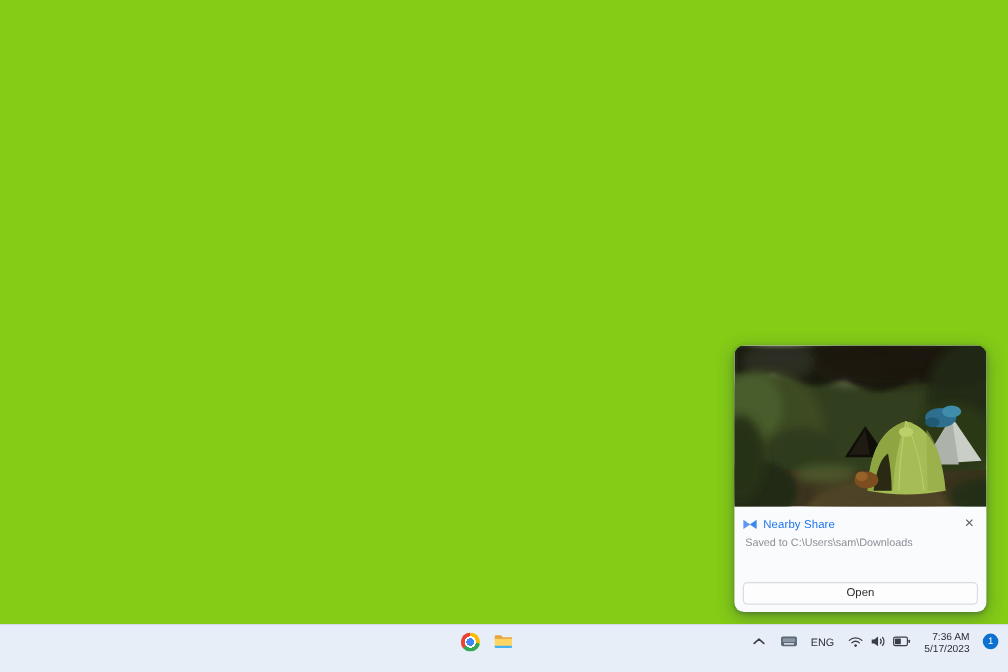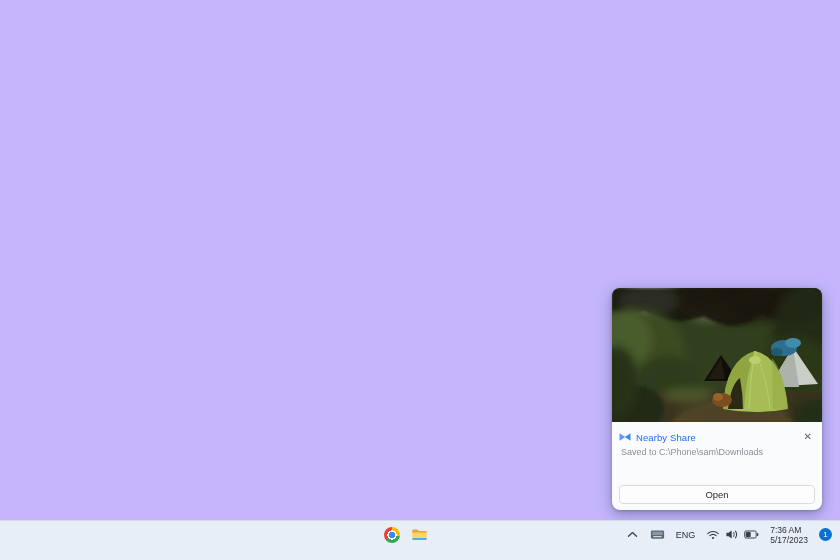--- a/index.html
+++ b/index.html
@@ -1,21 +1,21 @@
 <!DOCTYPE html>
 <html><head>
 <meta charset="utf-8">
 <style>
   * { margin:0; padding:0; box-sizing:border-box; }
   html,body { width:840px; height:560px; overflow:hidden; }
   body { font-family:"Liberation Sans", sans-serif; }
 
   .desktop {
     position:relative; width:840px; height:560px;
-    background:#c4b5fd;
+    background:#84cc16;
   }
 
   
   .notification {
     position:absolute; left:612px; top:288px; width:210px; height:222px;
     background:#fafbfd; border-radius:8px;
     box-shadow:0 4px 14px rgba(30,50,70,.38), 0 1px 3px rgba(30,50,70,.25);
     overflow:hidden;
     display:flex; flex-direction:column;
   }
@@ -67,21 +67,21 @@
       conic-gradient(from -130deg, #ea4335 0deg 130deg, #fbbc05 130deg 230deg, #34a853 230deg 360deg);
   }
   .tray {
     position:absolute; right:8px; top:0; height:27px;
     display:flex; align-items:center; gap:11px;
   }
   .tray-item { display:flex; align-items:center; cursor:pointer; }
   .tray-lang { font-size:9px; color:#2b2f33; }
   .sys-icons { display:flex; align-items:center; gap:5px; cursor:pointer; }
   .clock {
-    text-align:left; font-size:8.5px; line-height:10px; color:#2b2f33; cursor:pointer;
+    text-align:right; font-size:8.5px; line-height:10px; color:#2b2f33; cursor:pointer;
   }
   .notif-badge {
     width:13px; height:13px; border-radius:50%;
     background:#0b71d0; color:#fff; font-size:8px; line-height:13px;
     text-align:center; cursor:pointer;
   }
 </style>
 </head>
 <body>
 
@@ -149,21 +149,21 @@
       <div class="notif-header">
         <span class="ns-icon">
           <svg viewBox="0 0 12 10" width="12" height="10">
             <path d="M0.5 1.2 L6.2 5 L0.5 8.8 Z" fill="#4285f4" opacity=".85"></path>
             <path d="M11.5 1.2 L5.8 5 L11.5 8.8 Z" fill="#1a73e8" opacity=".85"></path>
           </svg>
         </span>
         <span class="ns-name">Nearby Share</span>
         <button class="close-btn">✕</button>
       </div>
-      <div class="notif-subtitle">Saved to C:\Phone\sam\Downloads</div>
+      <div class="notif-subtitle">Saved to C:\Users\sam\Downloads</div>
       <button class="open-btn">Open</button>
     </div>
   </div>
 
   <div class="taskbar">
     <div class="task-apps">
       <div class="task-app">
         <div class="chrome-ball"></div>
       </div>
       <div class="task-app">

